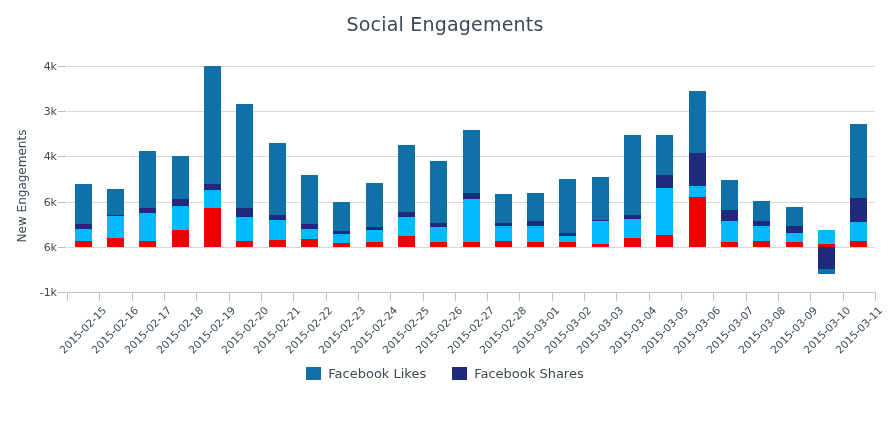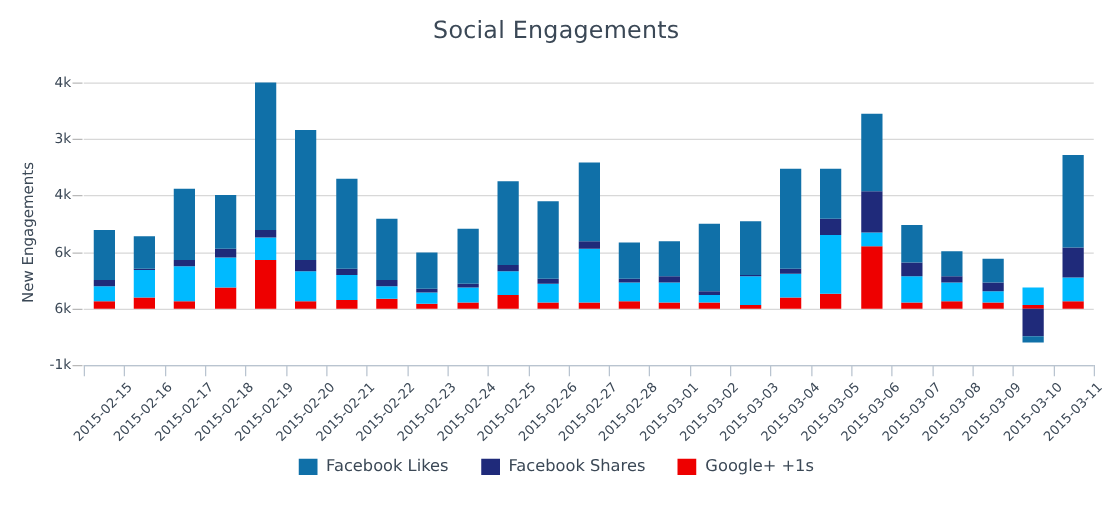--- a/index.html
+++ b/index.html
@@ -410,19 +410,15 @@
 
   <div id="legend">
       <div class="legend-item">
         <span class="legend-swatch" style="background: rgb(16, 112, 168);"></span>
         <span class="legend-label">Facebook Likes</span>
       </div>
       <div class="legend-item">
         <span class="legend-swatch" style="background: rgb(31, 42, 122);"></span>
         <span class="legend-label">Facebook Shares</span>
       </div>
-      <div class="legend-item">
-        <span class="legend-swatch" style="background: rgb(238, 0, 0);"></span>
-        <span class="legend-label">Google+ +1s</span>
-      </div>
     </div>
 
 </div>
 
 </body></html>

